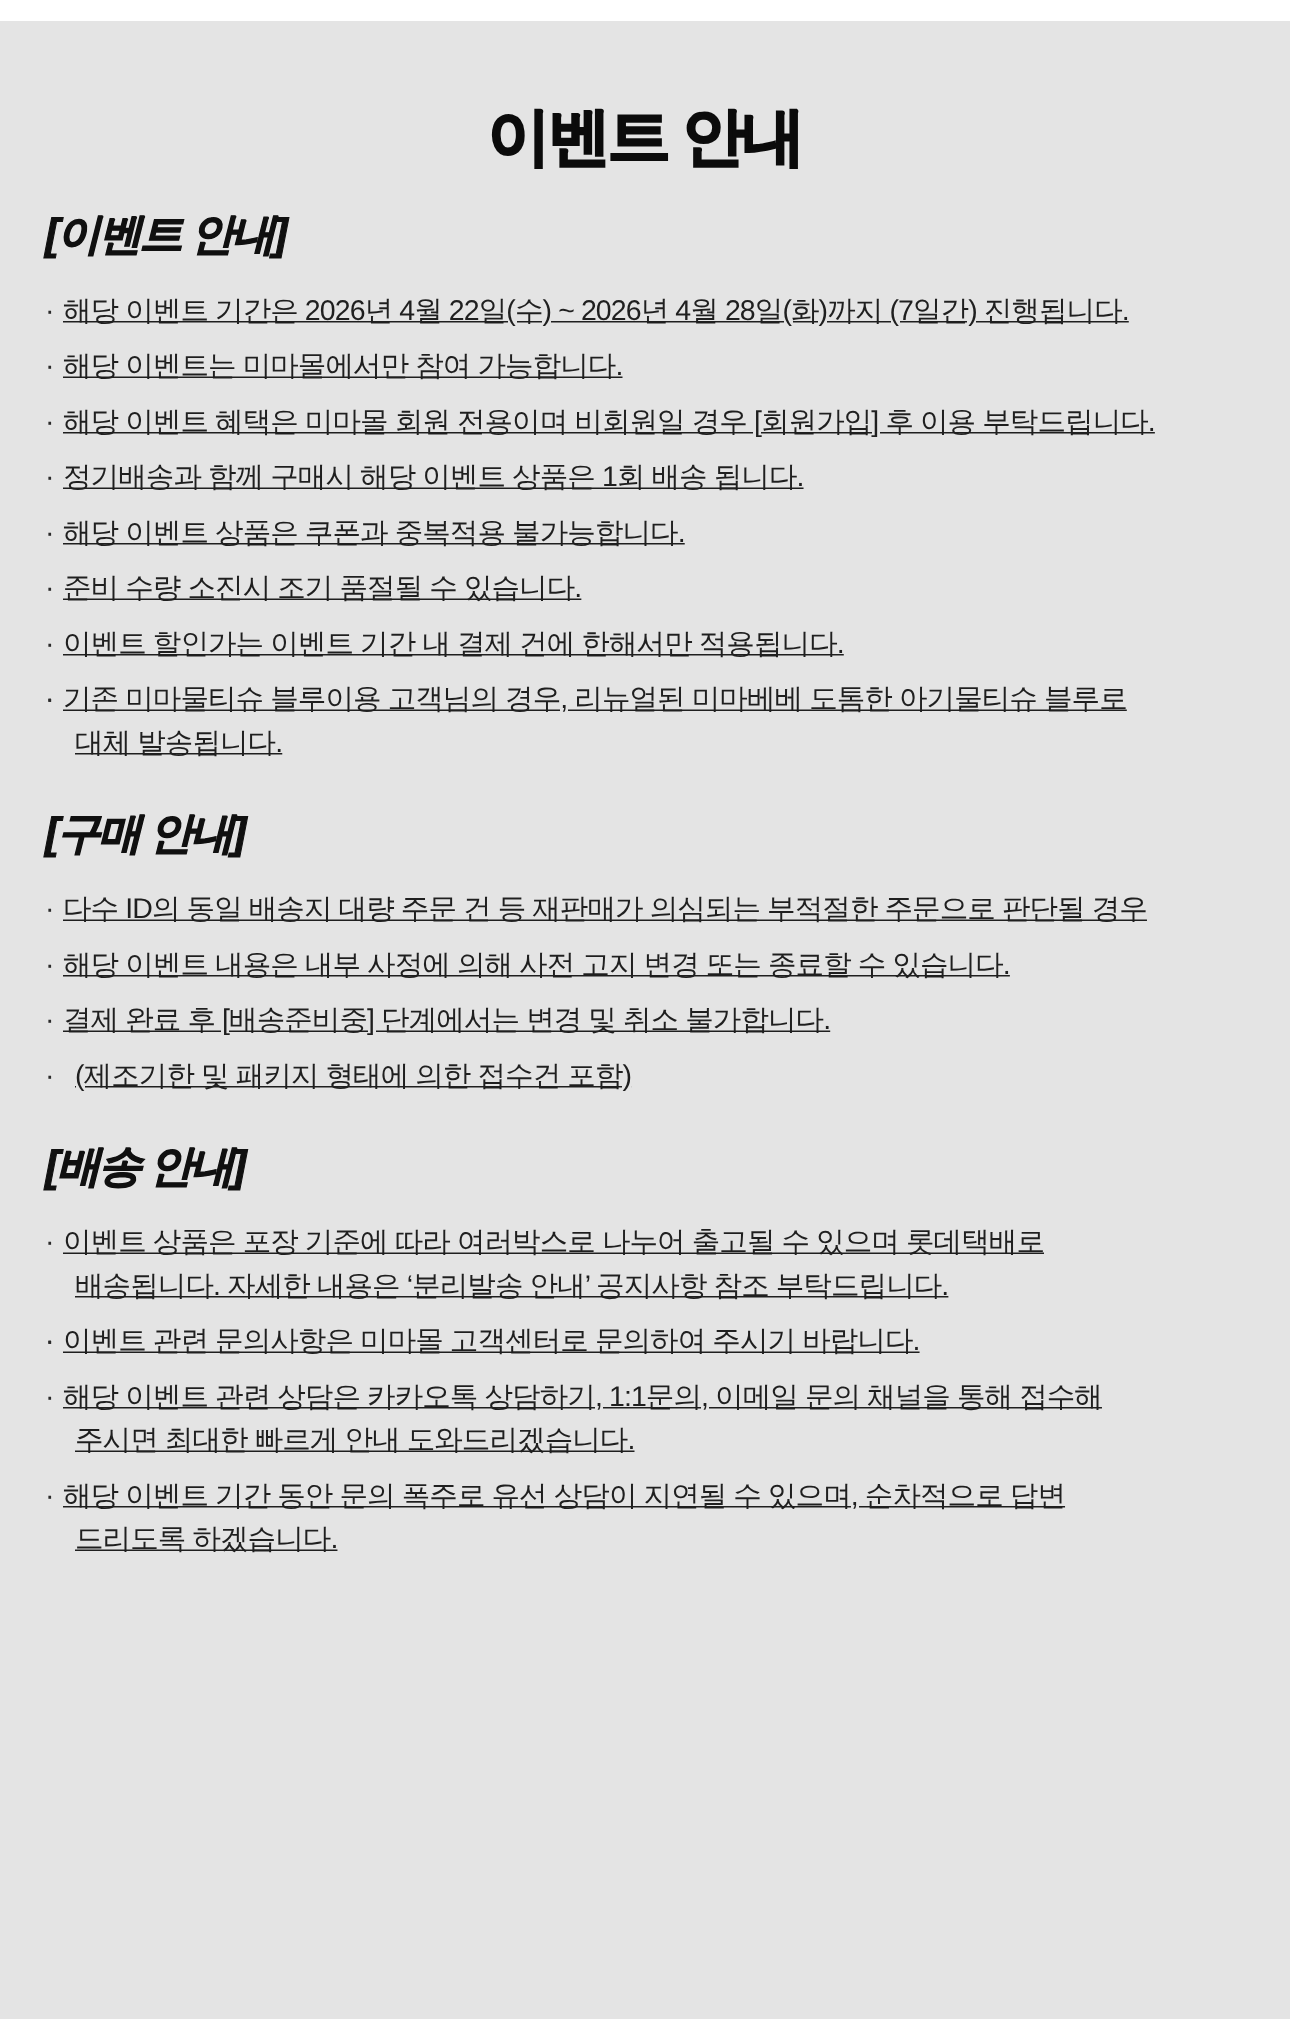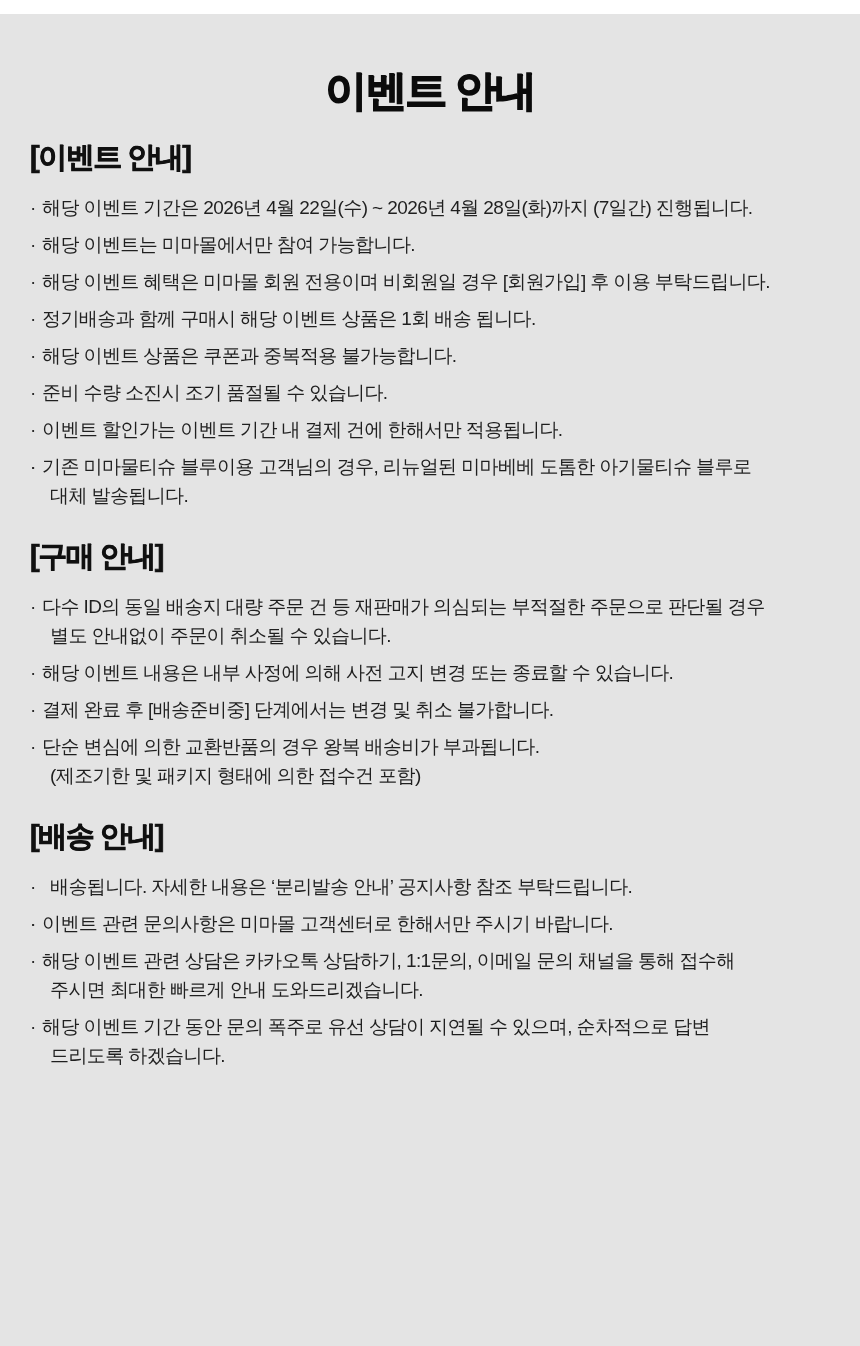--- a/index.html
+++ b/index.html
@@ -28,20 +28,21 @@
     color: #0b0b0b;
     -webkit-text-stroke: 1.4px #0b0b0b;
   }
   .section h2 {
     margin: 30px 30px 20px 30px;
     font-size: 29px;
     line-height: 32px;
     font-weight: 800;
     letter-spacing: -1.5px;
     color: #101010;
+    font-style: italic;
     -webkit-text-stroke: 0.7px #101010;
   }
   .section:first-of-type h2 { margin-top: 28px; }
   ul.notice-list {
     list-style: none;
     margin: 0;
     padding: 0 10px 0 30px;
   }
   ul.notice-list li {
     position: relative;
@@ -55,20 +56,21 @@
   ul.notice-list li .dot {
     position: absolute;
     left: 0;
     top: 0;
     width: 10px;
     color: #2a2a2a;
   }
   .line {
     display: block;
     white-space: nowrap;
+    text-decoration: underline;
   }
   .line.cont { padding-left: 8px; }
 </style>
 </head>
 <body>
 
 <div class="sheet">
 
   <div class="page-title">이벤트 안내</div>
 
@@ -113,56 +115,55 @@
       </li>
     </ul>
   </div>
 
   <div class="section">
     <h2>[구매 안내]</h2>
     <ul class="notice-list">
       <li>
         <span class="dot">·</span>
         <span class="line">다수 ID의 동일 배송지 대량 주문 건 등 재판매가 의심되는 부적절한 주문으로 판단될 경우</span>
-        <span class="line cont">별도 안내없이 주문이 취소될 수 있습니다.</span>
       </li>
       <li>
         <span class="dot">·</span>
         <span class="line">해당 이벤트 내용은 내부 사정에 의해 사전 고지 변경 또는 종료할 수 있습니다.</span>
       </li>
       <li>
         <span class="dot">·</span>
         <span class="line">결제 완료 후 [배송준비중] 단계에서는 변경 및 취소 불가합니다.</span>
       </li>
       <li>
         <span class="dot">·</span>
-        <span class="line">단순 변심에 의한 교환반품의 경우 왕복 배송비가 부과됩니다.</span>
         <span class="line cont">(제조기한 및 패키지 형태에 의한 접수건 포함)</span>
       </li>
     </ul>
   </div>
 
   <div class="section">
     <h2>[배송 안내]</h2>
     <ul class="notice-list">
       <li>
         <span class="dot">·</span>
+        <span class="line">이벤트 상품은 포장 기준에 따라 여러박스로 나누어 출고될 수 있으며 롯데택배로</span>
         <span class="line cont">배송됩니다. 자세한 내용은 ‘분리발송 안내’ 공지사항 참조 부탁드립니다.</span>
       </li>
       <li>
         <span class="dot">·</span>
       </li>
     </ul>
   </div>
 
   <div class="section">
     <ul class="notice-list">
       <li>
         <span class="dot">·</span>
-        <span class="line">이벤트 관련 문의사항은 미마몰 고객센터로 한해서만 주시기 바랍니다.</span>
+        <span class="line">이벤트 관련 문의사항은 미마몰 고객센터로 문의하여 주시기 바랍니다.</span>
       </li>
       <li>
         <span class="dot">·</span>
         <span class="line">해당 이벤트 관련 상담은 카카오톡 상담하기, 1:1문의, 이메일 문의 채널을 통해 접수해</span>
         <span class="line cont">주시면 최대한 빠르게 안내 도와드리겠습니다.</span>
       </li>
       <li>
         <span class="dot">·</span>
         <span class="line">해당 이벤트 기간 동안 문의 폭주로 유선 상담이 지연될 수 있으며, 순차적으로 답변</span>
         <span class="line cont">드리도록 하겠습니다.</span>

